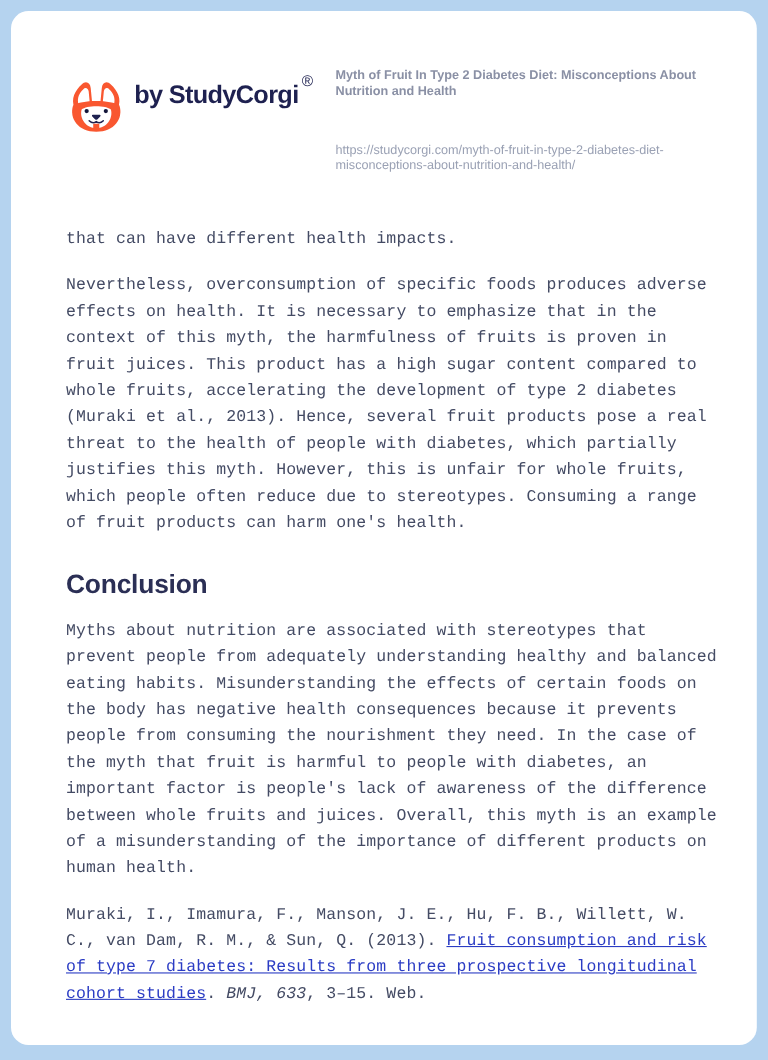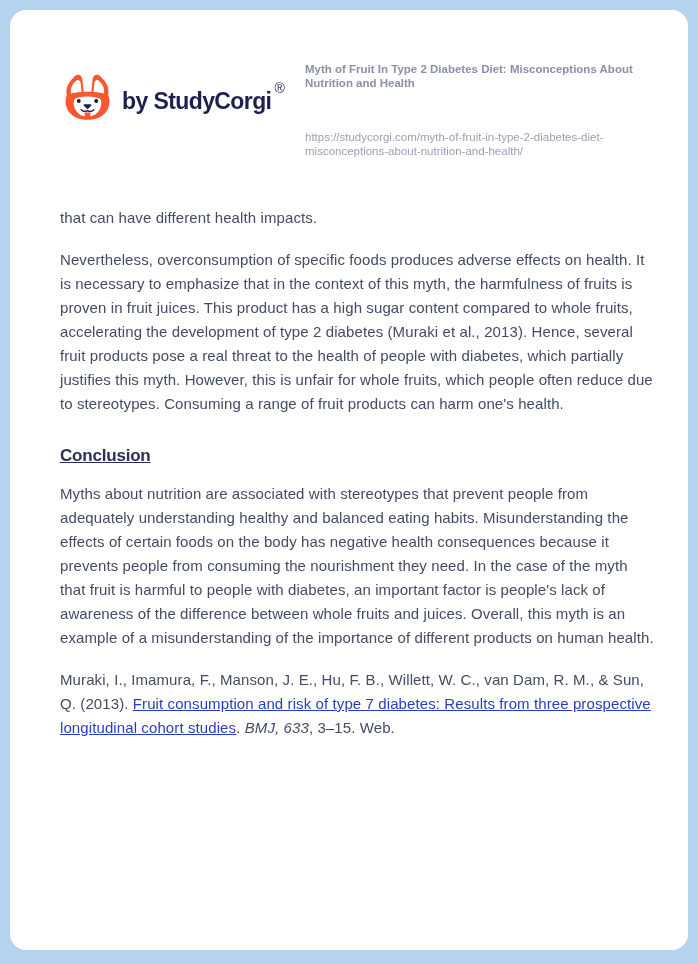--- a/index.html
+++ b/index.html
@@ -32,21 +32,20 @@
   .content{
     padding:50px 33px 0 50px;
   }
   .header{
     display:flex;
     justify-content:space-between;
     align-items:flex-start;
   }
   .brand{
     display:flex;
-    align-items:center;
     margin-top:12px;
     gap:7px;
   }
   .brand svg{display:block;}
   .brand-text{
     font-size:23px;
     font-weight:700;
     color:var(--brand-navy);
     letter-spacing:-0.6px;
     white-space:nowrap;
@@ -81,28 +80,28 @@
   .article{
     margin-top:48px;
     width:595px;
   }
   .article p{
     font-size:15px;
     line-height:24px;
     color:var(--body-text);
     margin:0 0 18px;
     letter-spacing:0.1px;
+    font-family:Liberation Mono, monospace;
   }
   .article h2{
-    font-size:17px;
+    font-size:24px;
     font-weight:700;
     color:var(--heading-navy);
     margin:30px 0 16px;
     letter-spacing:-0.2px;
-    text-decoration:underline;
   }
   .article a{
     color:var(--link-blue);
     text-decoration:underline;
   }
   .article em{font-style:italic;}
 </style>
 </head>
 <body>
 

